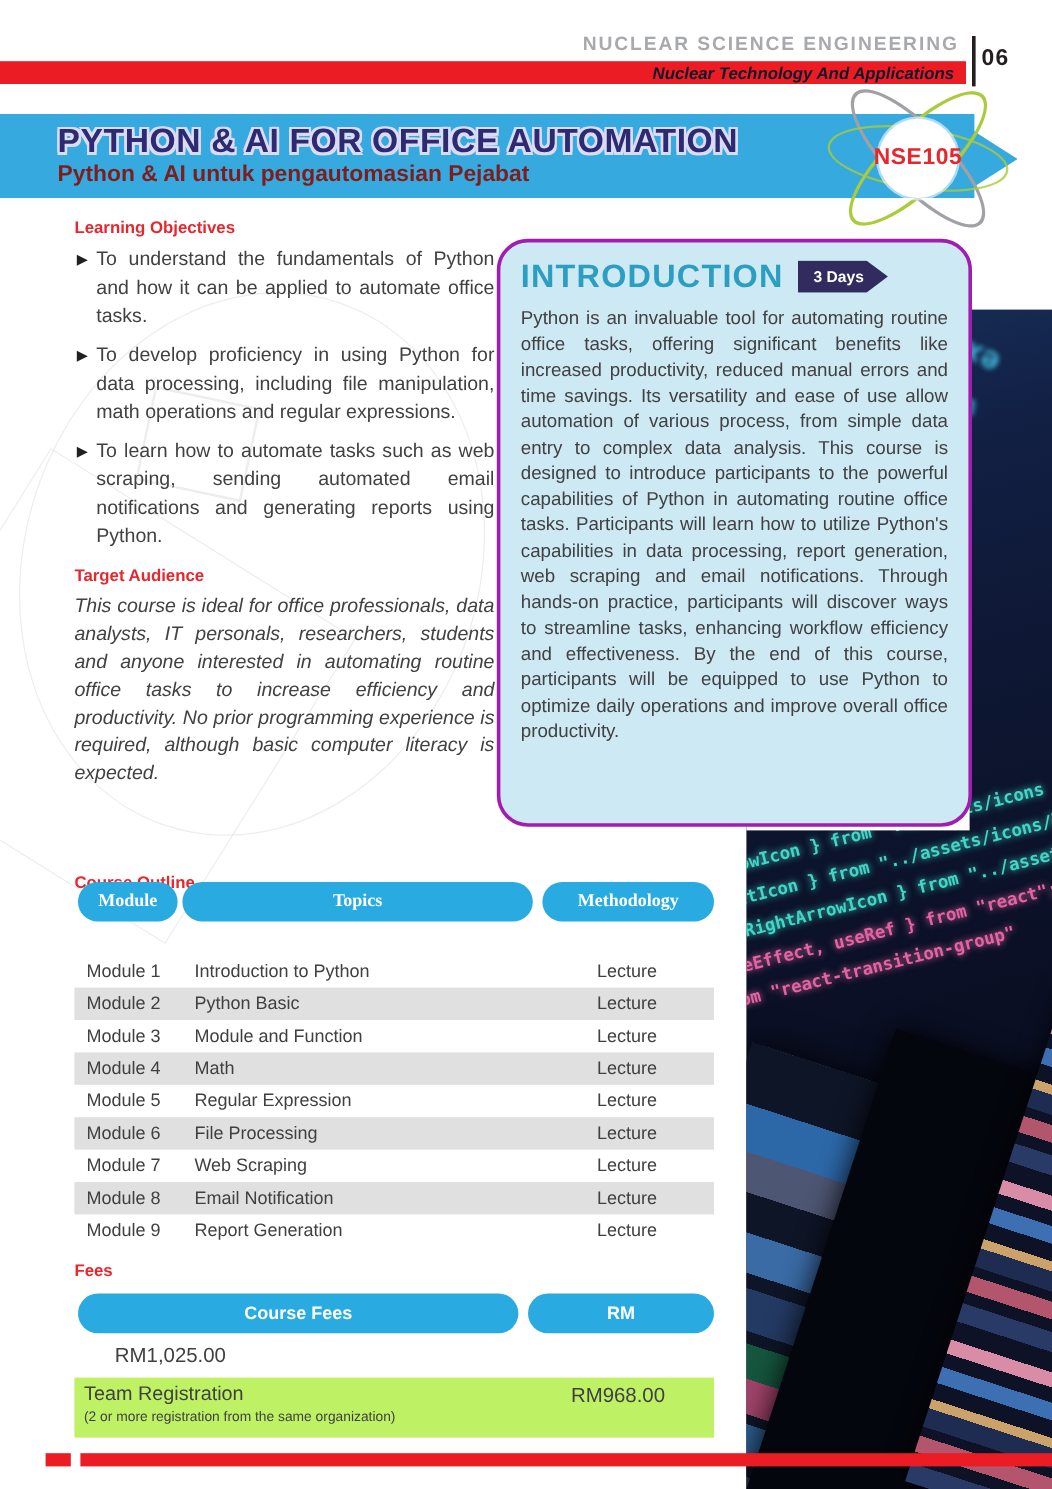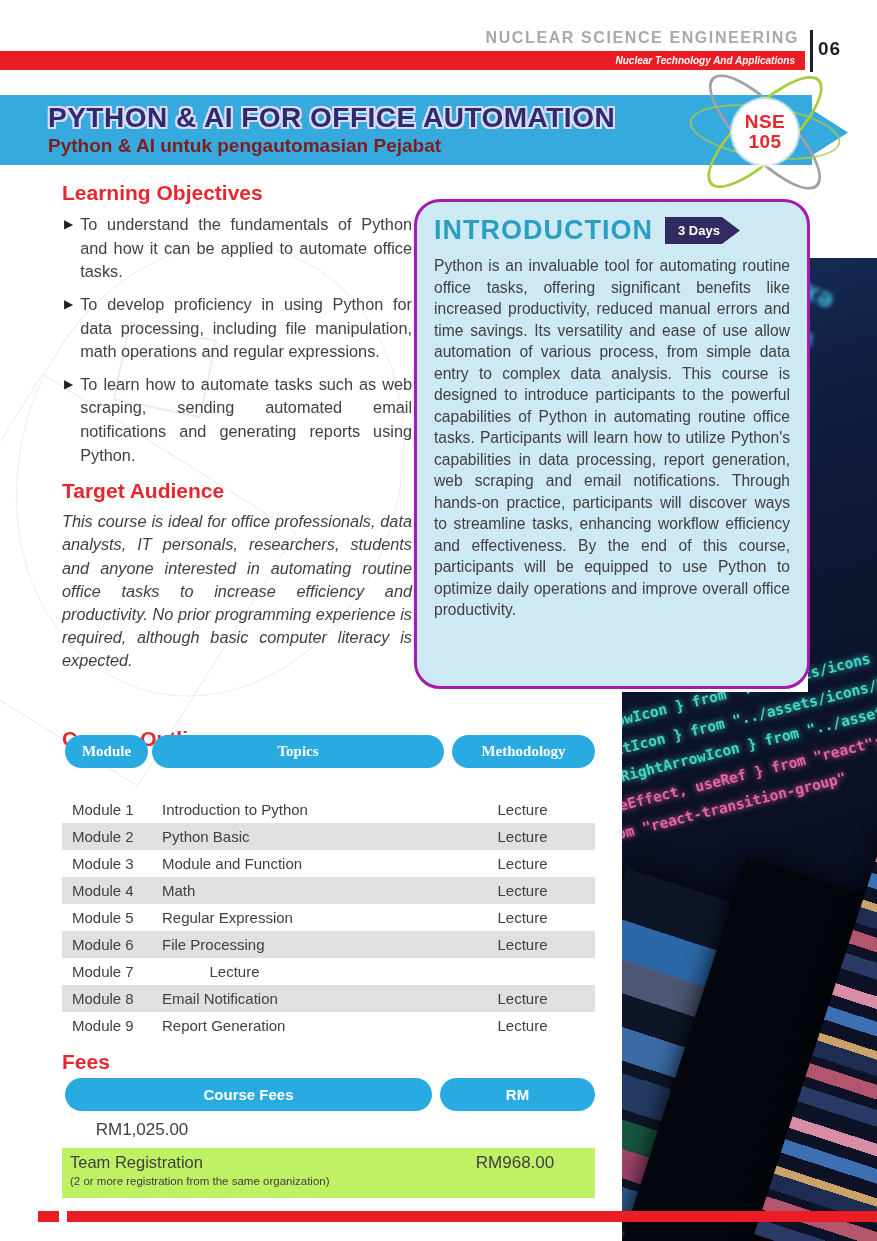--- a/index.html
+++ b/index.html
@@ -16,21 +16,21 @@
 
   
   .series-title {
     position:absolute; top:29px; left:0; width:805px; text-align:right; padding-right:6px;
     font-size:16px; letter-spacing:1.6px; color:#a7a9ac; font-weight:bold;
   }
   .red-bar {
     position:absolute; top:51px; left:0; width:805px; height:19px; background:#ec1c24;
     display:flex; align-items:center; justify-content:flex-end; padding-right:10px;
   }
-  .red-bar span { color:#ffffff; font-size:10px; font-weight:bold; font-style:italic; }
+  .red-bar span { color:#0f172a; font-size:14px; font-weight:bold; font-style:italic; }
   .pagenum-divider { position:absolute; top:30px; left:810px; width:3px; height:42px; background:#231f20; }
   .page-number { position:absolute; top:38px; left:818px; font-size:19px; font-weight:bold; color:#231f20; letter-spacing:1px; }
 
   
   .banner {
     position:absolute; top:95px; left:0; width:812px; height:70px; background:#36a9df;
     padding:7px 0 0 48px; z-index:3;
   }
   .banner-title {
     font-size:28px; font-weight:bold; color:#2d2a70; letter-spacing:.5px;
@@ -43,21 +43,21 @@
     clip-path:polygon(0 0, 58% 0, 100% 50%, 58% 100%, 0 100%);
   }
   .atom-badge { position:absolute; left:686px; top:86px; width:158px; height:92px; z-index:5; }
   .orbit { position:absolute; left:50%; top:50%; width:152px; height:52px; border-radius:50%; }
   .orbit-green  { border:3px solid #aacb3b; transform:translate(-50%,-50%) rotate(-44deg); }
   .orbit-gray   { border:3px solid #9fa1a4; transform:translate(-50%,-50%) rotate(46deg); }
   .orbit-green2 { border:2px solid #aacb3b; transform:translate(-50%,-50%) rotate(8deg); opacity:.8; }
   .badge-circle {
     position:absolute; left:50%; top:50%; transform:translate(-50%,-50%);
     width:66px; height:66px; background:#fff; border-radius:50%;
-    display:flex; flex-direction:column; align-items:center; justify-content:center;
+    display:flex; flex-direction:row; align-items:center; justify-content:center;
     box-shadow:0 0 0 2px rgba(255,255,255,.6);
   }
   .badge-circle div { color:#e8262d; font-weight:bold; font-size:19px; line-height:1.05; letter-spacing:.5px; }
 
   
   .photo {
     position:absolute; left:622px; top:258px; width:255px; height:983px; z-index:1; overflow:hidden;
     background:linear-gradient(165deg, #17305a 0%, #122045 14%, #0e1733 34%, #0a0f24 60%, #070b1a 100%);
   }
   .glow { position:absolute; font-family:"DejaVu Sans Mono", monospace; font-weight:bold; color:#49cfee; filter:blur(2px); opacity:.85; }
@@ -96,21 +96,21 @@
   .intro-head-row { display:flex; align-items:center; }
   .intro-heading { font-size:27px; font-weight:600; color:#2c9ec2; letter-spacing:1px; }
   .days-badge {
     margin-left:12px; background:#322b60; color:#fff; font-size:13px; font-weight:bold;
     padding:6px 20px 6px 13px; clip-path:polygon(0 0, 76% 0, 100% 50%, 76% 100%, 0 100%);
   }
   .intro-text { margin-top:9px; font-size:15.6px; line-height:1.38; color:#414042; text-align:justify; }
 
   
   .left-col { position:absolute; left:62px; top:181px; width:350px; z-index:3; }
-  .red-heading { font-size:21px; font-weight:bold; color:#e8262d; }
+  .red-heading { font-size:14px; font-weight:bold; color:#e8262d; }
   #objectives-list { list-style:none; margin:8px 0 12px 0; }
   .obj-item { display:flex; margin-bottom:9px; }
   .obj-marker { font-size:12px; color:#231f20; margin:4px 7px 0 2px; flex:0 0 auto; }
   .obj-text { font-size:16.3px; line-height:1.45; color:#414042; text-align:justify; }
   .body-text { margin-top:7px; font-size:16.3px; line-height:1.42; color:#414042; text-align:justify;font-style:italic; }
 
   
   .outline-heading { position:absolute; left:62px; top:727px; z-index:3; }
   .pill-row { position:absolute; left:65px; top:735px; display:flex; z-index:3;font-family:Liberation Serif, serif; }
   .pill {
@@ -251,20 +251,21 @@
         <div class="c2">Regular Expression</div>
         <div class="c3">Lecture</div>
       </div>
       <div class="table-row alt">
         <div class="c1">Module 6</div>
         <div class="c2">File Processing</div>
         <div class="c3">Lecture</div>
       </div>
       <div class="table-row">
         <div class="c1">Module 7</div>
+        <div class="c2">Web Scraping</div>
         <div class="c3">Lecture</div>
       </div>
       <div class="table-row alt">
         <div class="c1">Module 8</div>
         <div class="c2">Email Notification</div>
         <div class="c3">Lecture</div>
       </div>
       <div class="table-row">
         <div class="c1">Module 9</div>
         <div class="c2">Report Generation</div>

